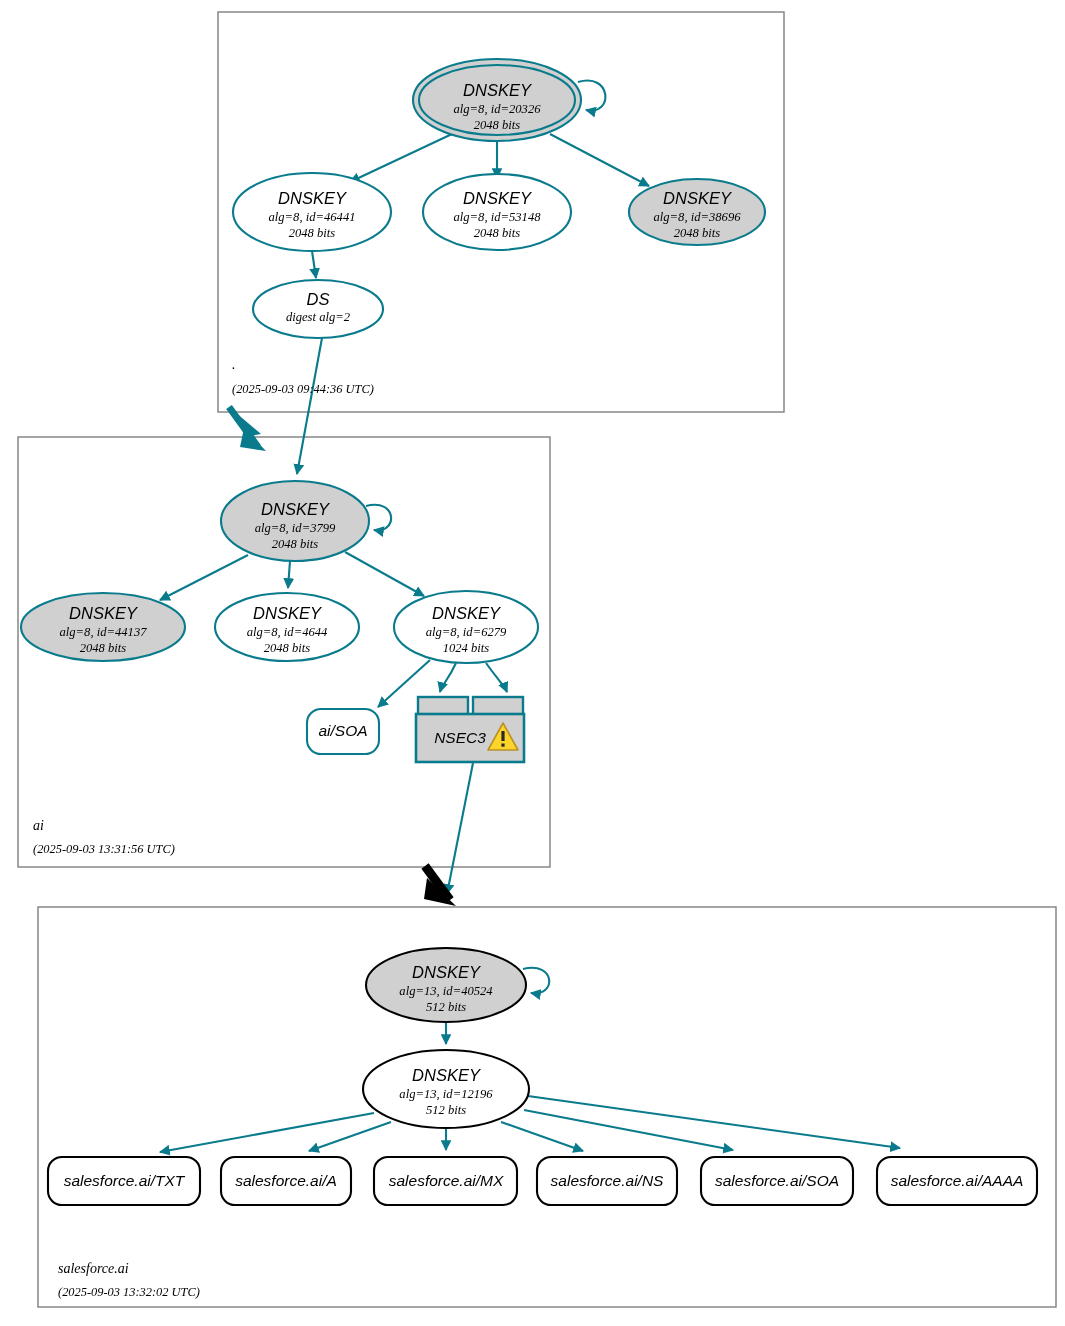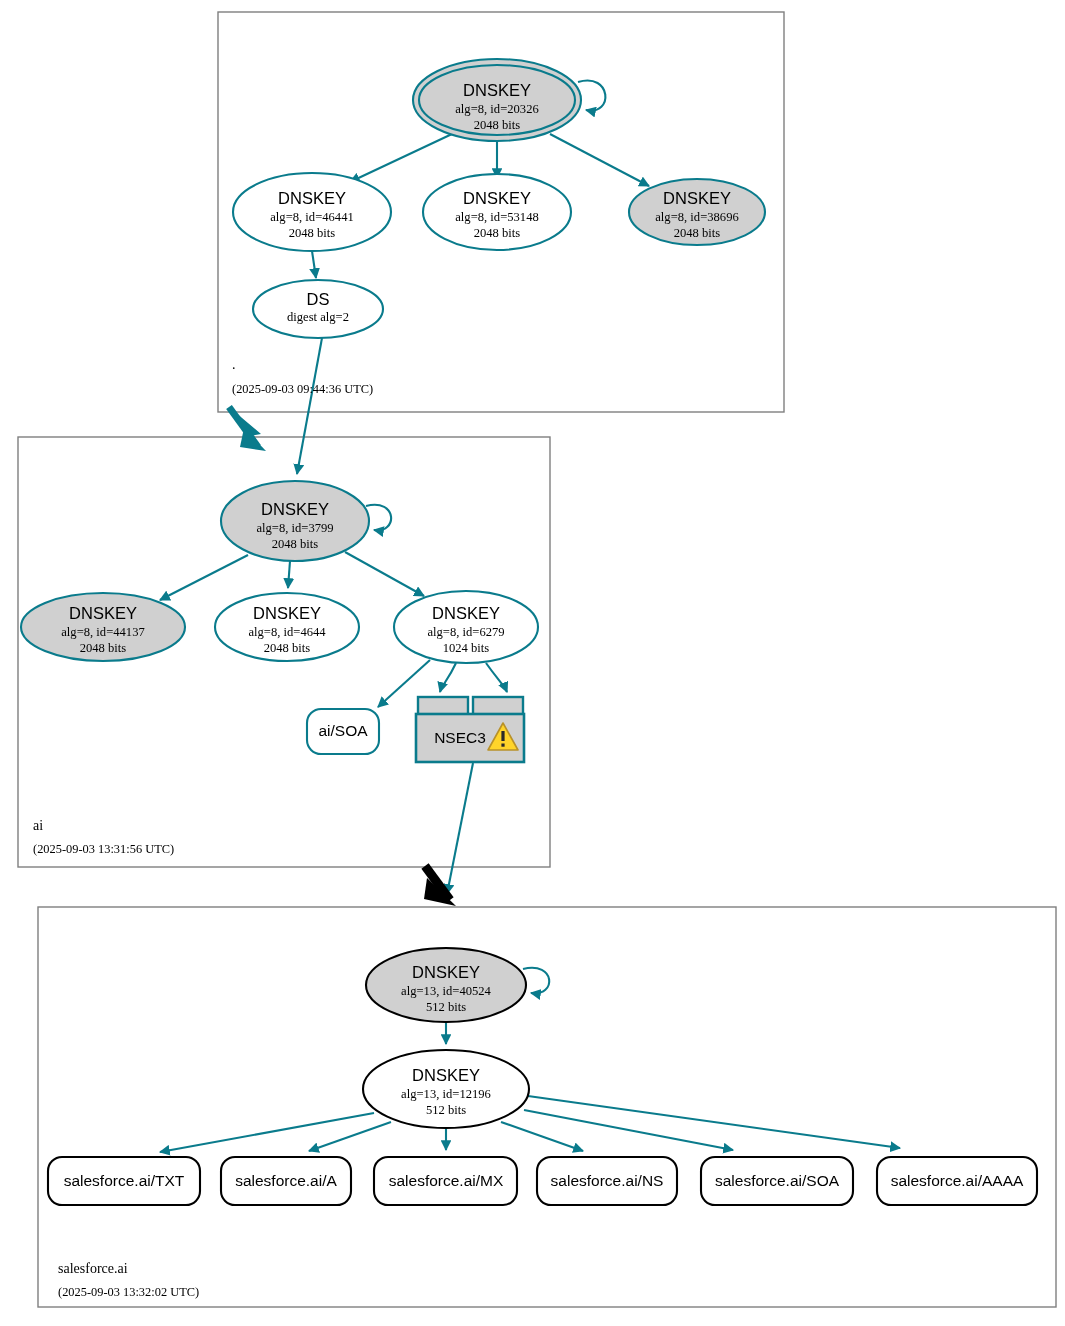--- a/index.html
+++ b/index.html
@@ -1,18 +1,18 @@
 <!DOCTYPE html>
 <html><head>
 <meta charset="utf-8">
 <style>
   html,body{margin:0;padding:0;background:#ffffff;}
   body{width:1065px;height:1326px;overflow:hidden;
        font-family:"Liberation Sans", sans-serif;}
-  #stage{position:relative;width:1065px;height:1141px;}
+  #stage{position:relative;width:1065px;height:1141px;font-style:italic;}
   svg{display:block;}
   .zone-box{fill:#ffffff;stroke:#7f7f7f;stroke-width:1.4;}
   .node-ell{stroke-width:2.1;}
   .teal-stroke{stroke:#0a7b8c;}
   .black-stroke{stroke:#000000;}
   .fill-gray{fill:#d0d0d0;}
   .fill-white{fill:#ffffff;}
   .edge{stroke:#0a7b8c;stroke-width:2.1;fill:none;}
   .t-title{font-family:"Liberation Sans", sans-serif;font-size:16.5px;fill:#000;}
   .t-sub{font-family:"Liberation Serif", serif;font-size:12.6px;fill:#000;}

